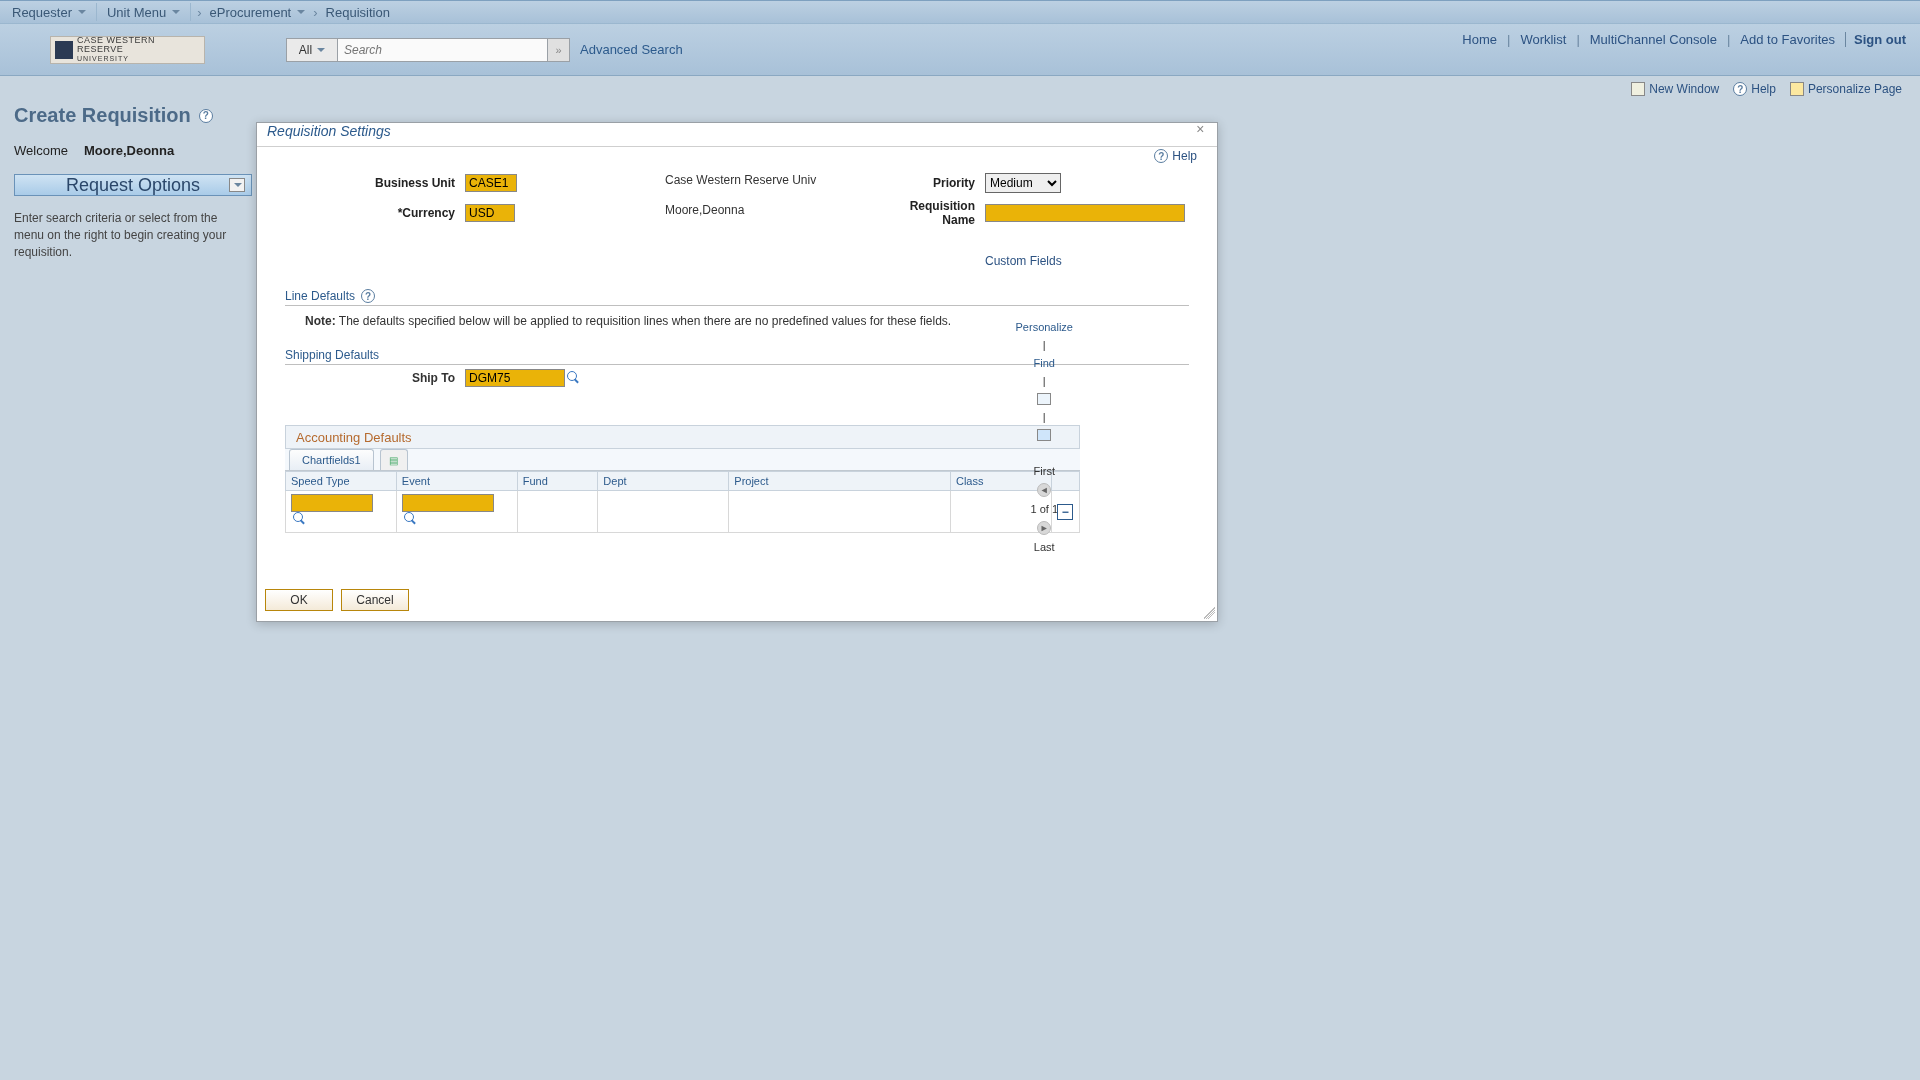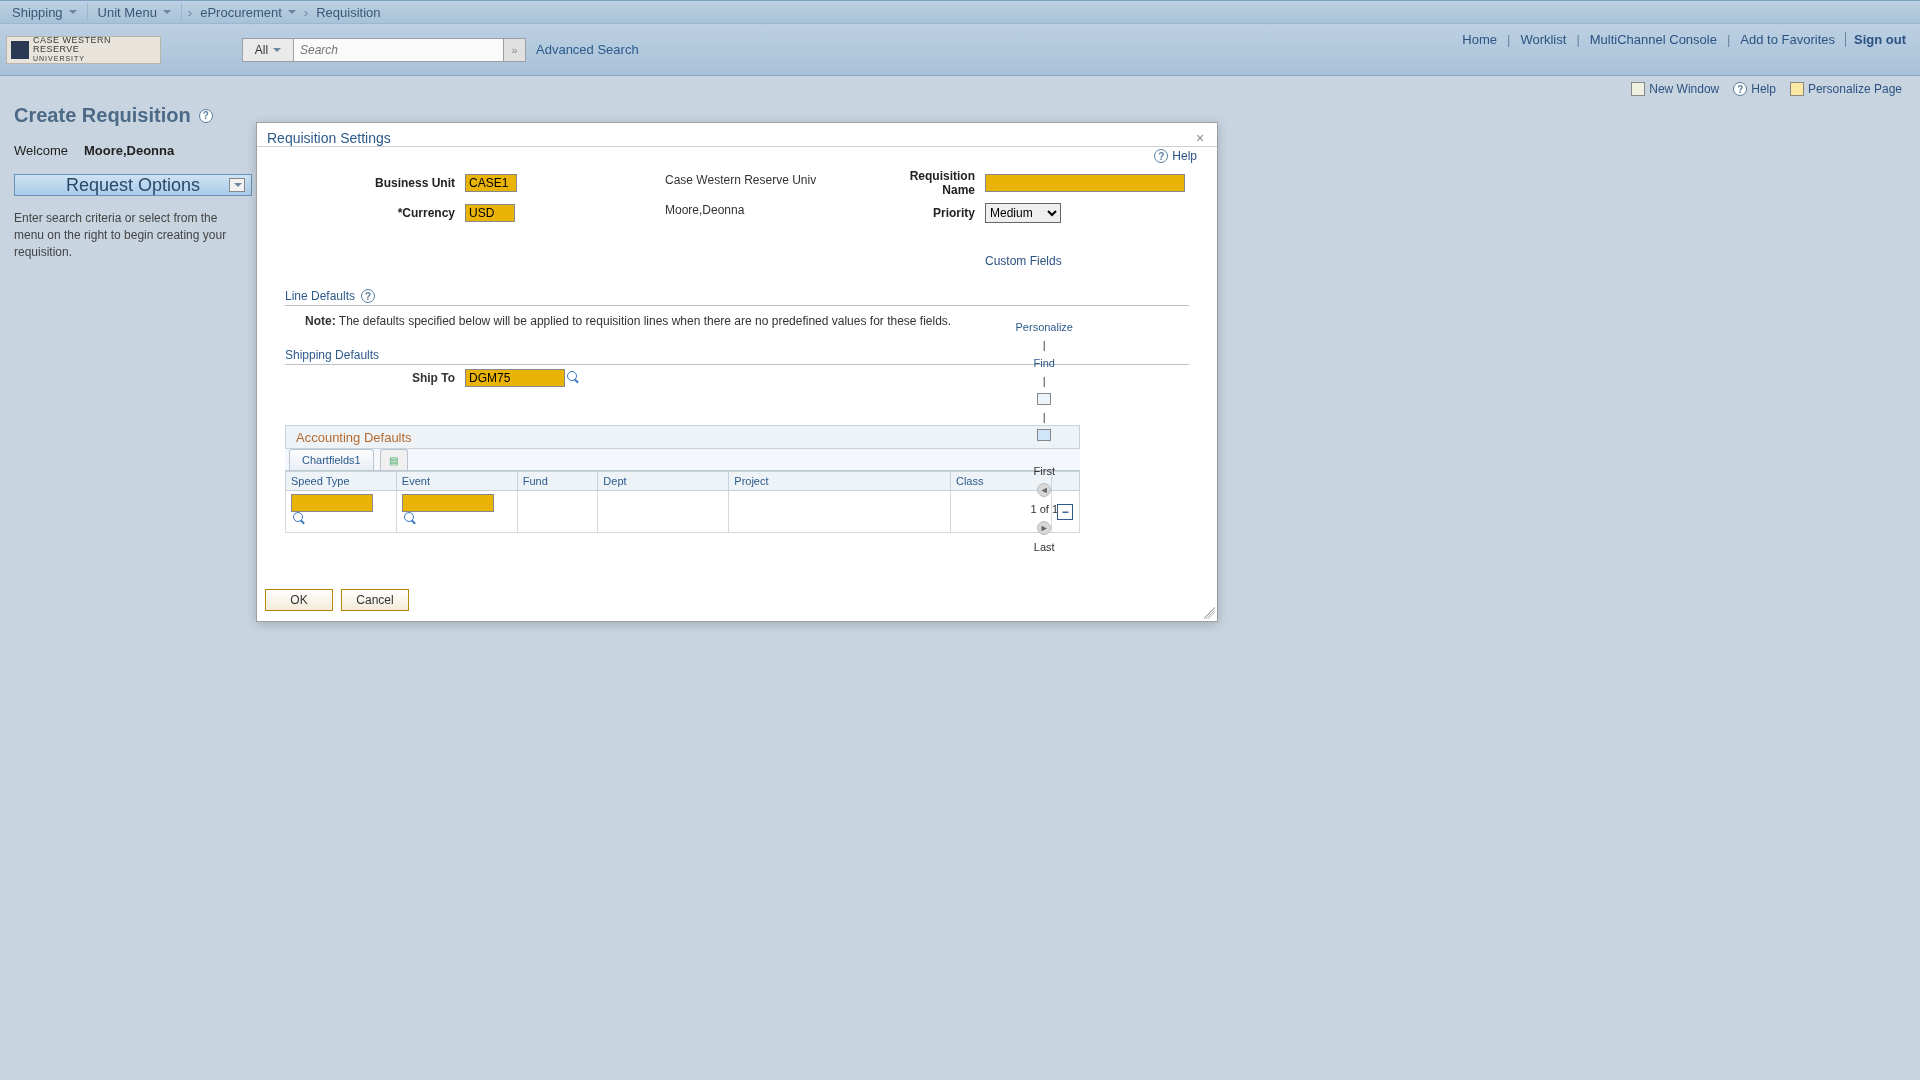--- a/index.html
+++ b/index.html
@@ -53,20 +53,21 @@
     border-bottom: 1px solid #8aa8c2;
     position: relative;
   }
   .logo-box {
     width: 155px; height: 28px;
     background: #e8e4dc;
     border: 1px solid #b8b4ac;
     display: flex; align-items: center;
     padding: 2px 4px;
     gap: 4px;
+    margin-left: 44px;
   }
   .logo-square {
     width: 18px; height: 18px;
     background: #2b3a54;
     flex-shrink: 0;
   }
   .logo-text { font-size: 9px; color: #3a3a3a; letter-spacing: 0.5px; line-height: 9px; }
   .logo-text .l1 { font-variant: small-caps; }
 
   .search-wrap {
@@ -173,24 +174,25 @@
     left: 256px; top: 122px;
     width: 962px; height: 500px;
     background:#fff;
     border:1px solid #9aa0a6;
     box-shadow: 0 2px 10px rgba(0,0,0,0.2);
     display:flex; flex-direction:column;
   }
   .modal-titlebar {
     height: 36px;
     border-bottom: 1px solid #cfcfcf;
-    display:flex; align-items:flex-end; justify-content:space-between;
+    display:flex; align-items:flex-start; justify-content:space-between;
     padding: 0 10px;
     color:#2c5a8c;
     font-size:14px;
+    font-style:italic;
   }
   .modal-close {
     width:14px; height:14px; color:#888; font-size:14px; line-height:12px; text-align:center;
   }
   .modal-body { padding: 6px 28px 10px 28px; flex:1; position:relative; font-size:12px; }
   .modal-help { position:absolute; right:20px; top:2px; display:flex; align-items:center; gap:4px; }
 
   .form-row { display:flex; align-items:center; height: 28px; }
   .form-col { display:flex; flex-direction:column; gap:2px; }
   .lbl { width: 180px; text-align:right; padding-right:10px; color:#222; }
@@ -297,21 +299,21 @@
       linear-gradient(135deg, transparent 50%, #bbb 50%, #bbb 55%, transparent 55%),
       linear-gradient(135deg, transparent 60%, #bbb 60%, #bbb 65%, transparent 65%),
       linear-gradient(135deg, transparent 70%, #bbb 70%, #bbb 75%, transparent 75%);
   }
 </style>
 </head>
 <body>
 
 <div class="topbar">
   <span class="crumb">
-    <span>Shipping</span>
+    <span>Requester</span>
     <span class="dropdown-caret"></span>
   </span>
   <span class="crumb-div"></span>
   <span class="crumb">
     <span>Unit Menu</span>
     <span class="dropdown-caret"></span>
   </span>
   <span class="crumb-div"></span>
   <span class="sep">›</span>
   <span class="crumb">
@@ -418,26 +420,26 @@
         </div>
       </div>
 
       <div class="form-col">
         <div class="static-txt">Case Western Reserve Univ</div>
         <div class="static-txt" style="margin-top:10px">Moore,Deonna</div>
       </div>
 
       <div class="form-col">
         <div class="form-row">
+          <span class="lbl bold" style="width:110px">Priority</span>
+          <select class="select" style="width:76px" id="priority-select"><option>High</option><option selected="">Medium</option><option>Low</option></select>
+        </div>
+        <div class="form-row">
           <span class="lbl bold" style="width:110px">Requisition Name</span>
           <input class="tinput" style="width: 200px;" value="">
-        </div>
-        <div class="form-row">
-          <span class="lbl bold" style="width:110px">Priority</span>
-          <select class="select" style="width:76px" id="priority-select"><option>High</option><option selected="">Medium</option><option>Low</option></select>
         </div>
         <div class="form-row" style="margin-top:18px;">
           <span style="width:110px"></span>
           <a>Custom Fields</a>
         </div>
       </div>
     </div>
 
     <div class="section-head">
       <span>Line Defaults</span>

